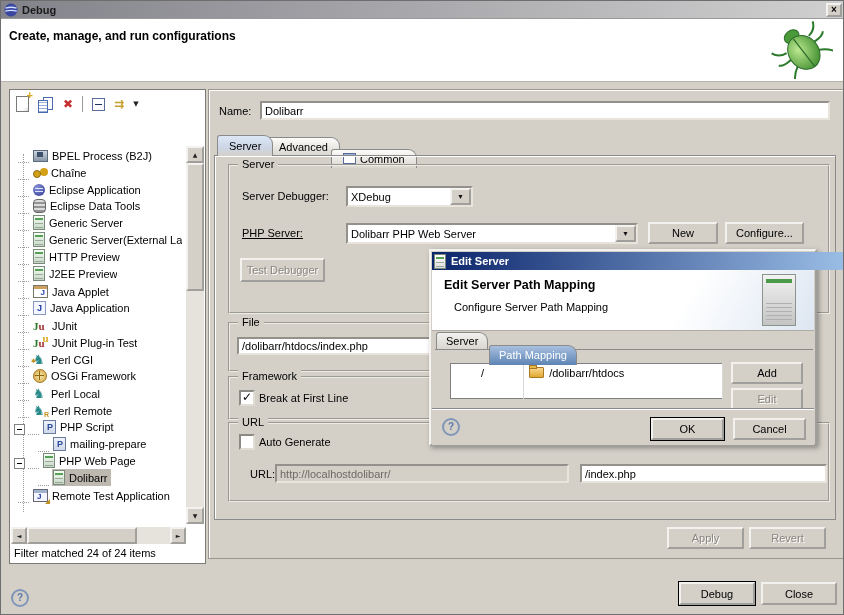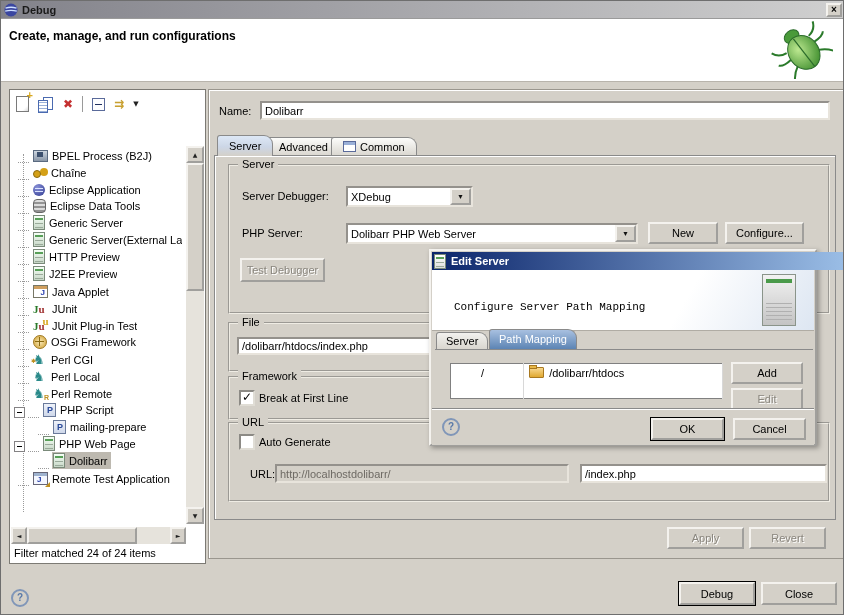--- a/index.html
+++ b/index.html
@@ -134,29 +134,29 @@
 
   
   #editdlg{left:428px;top:248px;width:388px;height:197px;background:#d4d0c8;
      border:2px outset #f4f2ee;box-shadow:2px 2px 5px rgba(0,0,0,.35);z-index:50;box-sizing:border-box;}
   #edlg-title{position:absolute;left:1px;top:1px;width:446px;height:18px;
      background:linear-gradient(to right,#0a246a,#a6caf0);display:flex;align-items:center;padding:0 2px;box-sizing:border-box;}
   #edlg-title .dtext{color:#fff;font-weight:bold;margin-left:5px;flex:1;}
   #edlg-head{position:absolute;left:1px;top:19px;width:382px;height:60px;
      background:linear-gradient(120deg,#fff 65%,#dde6f2);border-bottom:1px solid #b0aca4;}
   #edlg-head .h1{position:absolute;left:12px;top:8px;font-size:12.5px;font-weight:bold;}
-  #edlg-head .h2{position:absolute;left:22px;top:31px;font-family:Liberation Mono, monospace;}
+  #edlg-head .h2{position:absolute;left:22px;top:31px;}
   .srvimg{position:absolute;right:18px;top:4px;width:32px;height:50px;border:1px solid #8a948a;
      background:linear-gradient(#f2f2f2,#c4c4c4);}
   .srvimg::before{content:"";position:absolute;left:3px;right:3px;top:4px;height:4px;background:#4a9a4a;}
   .srvimg::after{content:"";position:absolute;left:3px;right:3px;bottom:4px;height:18px;
      background:repeating-linear-gradient(#b0b0b0 0 1px,transparent 1px 4px);}
   .dtab{position:absolute;border:1px solid #8a8a8a;border-bottom:none;border-radius:3px 9px 0 0;
      background:linear-gradient(#f2f1ee,#d9d6cf);padding:0 9px;line-height:16px;height:17px;box-sizing:border-box;}
-  .dtab.active{height:20px;line-height:19px;background:linear-gradient(#a8c0e0,#5c84b4);color:#fff;z-index:2;}
+  .dtab.active{height:20px;line-height:19px;background:linear-gradient(#a8c0e0,#5c84b4);color:#fff;z-index:2;margin-top:16px;}
   #edlg-content{position:absolute;left:4px;top:98px;width:378px;height:59px;border-top:1px solid #8a8a8a;overflow:hidden;}
   .ptable{position:absolute;left:15px;top:13px;width:273px;background:#fff;border:1px solid #808080;border-collapse:collapse;}
   .ptable th{background:#d4d0c8;border-right:1px solid #808080;border-bottom:1px solid #808080;
      font-weight:normal;text-align:left;padding:1px 5px;height:14px;}
   .ptable td{border-right:1px solid #d8d8d8;padding:1px 5px;height:15px;}
   .folder{display:inline-block;width:13px;height:9px;background:linear-gradient(#f8d890,#e0a830);
      border:1px solid #a87820;border-radius:1px;position:relative;margin-right:5px;vertical-align:-1px;}
   .folder::before{content:"";position:absolute;left:-1px;top:-3px;width:6px;height:2px;
      background:#e8b848;border:1px solid #a87820;}
   #edlg-bottom{position:absolute;left:1px;top:157px;width:382px;height:36px;background:#d4d0c8;
@@ -265,43 +265,50 @@
     <div class="trow">
         <span class="conn"></span>
         <span class="hl">
           <span class="ticon i-applet"></span>
           <span class="tlabel">Java Applet</span>
         </span>
       </div>
     <div class="trow">
         <span class="conn"></span>
         <span class="hl">
+          <span class="ticon i-java"></span>
+          <span class="tlabel">Java Application</span>
+        </span>
+      </div>
+    <div class="trow">
+        <span class="conn"></span>
+        <span class="hl">
           <span class="ticon i-junit"></span>
           <span class="tlabel">JUnit</span>
         </span>
       </div>
     <div class="trow">
         <span class="conn"></span>
         <span class="hl">
           <span class="ticon i-junit i-junitp"></span>
           <span class="tlabel">JUnit Plug-in Test</span>
         </span>
       </div>
     <div class="trow">
         <span class="conn"></span>
         <span class="hl">
+          <span class="ticon i-perl i-pcgi"></span>
+          <span class="tlabel">Perl CGI</span>
+        </span>
+      </div>
+    <div class="trow">
+        <span class="conn"></span>
+        <span class="hl">
           <span class="ticon i-osgi"></span>
           <span class="tlabel">OSGi Framework</span>
-        </span>
-      </div>
-    <div class="trow">
-        <span class="conn"></span>
-        <span class="hl">
-          <span class="ticon i-perl i-pcgi"></span>
-          <span class="tlabel">Perl CGI</span>
         </span>
       </div>
     <div class="trow">
         <span class="conn"></span>
         <span class="hl">
           <span class="ticon i-perl"></span>
           <span class="tlabel">Perl Local</span>
         </span>
       </div>
     <div class="trow">
@@ -362,31 +369,31 @@
   </div>
   <div id="lp-status">Filter matched 24 of 24 items</div>
 </div>
 
 <div id="rpanel" class="abs">
   <span class="lbl" style="left:10px;top:15px;">Name:</span>
   <input class="tinput" style="left: 51px; top: 11px; width: 570px; height: 19px;" value="Dolibarr">
 
   <div class="tab active" style="left:8px;top:45px;"><span>Server</span></div>
   <div class="tab" style="left:58px;top:47px;"><span>Advanced</span></div>
-  <div class="tab" style="left:122px;top:47px;"><span class="tabicon"></span><span>Common</span></div>
+  <div class="tab" style="left:122px;top:59px;"><span class="tabicon"></span><span>Common</span></div>
   <div id="tabframe"></div>
 
   <div class="group" style="left:19px;top:74px;width:598px;height:146px;">
     <span class="legend">Server</span>
     <span class="lbl" style="left:12px;top:24px;">Server Debugger:</span>
     <div class="combo" style="left:116px;top:20px;width:127px;height:21px;">
       <span class="ctxt">XDebug</span>
       <span class="cbtn"></span>
     </div>
-    <span class="lbl" style="left:12px;top:61px;">PHP Server:</span>
+    <span class="lbl" style="left:12px;top:61px;text-decoration:underline;">PHP Server:</span>
     <div class="combo" style="left:116px;top:57px;width:292px;height:21px;">
       <span class="ctxt">Dolibarr PHP Web Server</span>
       <span class="cbtn"></span>
     </div>
     <button class="btn" style="left:418px;top:56px;width:70px;height:22px;">New</button>
     <button class="btn" style="left:495px;top:56px;width:79px;height:22px;">Configure...</button>
     <button class="btn disabled" style="left:10px;top:92px;width:85px;height:24px;">Test Debugger</button>
   </div>
 
   <div class="group" style="left:19px;top:232px;width:414px;height:46px;">
@@ -413,20 +420,21 @@
   <button class="btn disabled" style="left:540px;top:437px;width:77px;height:22px;">Revert</button>
 </div>
 
 <div id="editdlg" class="abs">
   <div id="edlg-title">
     <span class="ticon i-srv" style="background:linear-gradient(#fff,#ddd);"></span>
     <span class="dtext">Edit Server</span>
     <button class="winbtn">×</button>
   </div>
   <div id="edlg-head">
+    <span class="h1">Edit Server Path Mapping</span>
     <span class="h2">Configure Server Path Mapping</span>
     <span class="srvimg"></span>
   </div>
 
   <div class="dtab" style="left:5px;top:81px;"><span>Server</span></div>
   <div class="dtab active" style="left:58px;top:78px;"><span>Path Mapping</span></div>
 
   <div id="edlg-content">
     <table class="ptable">
       <tbody>

